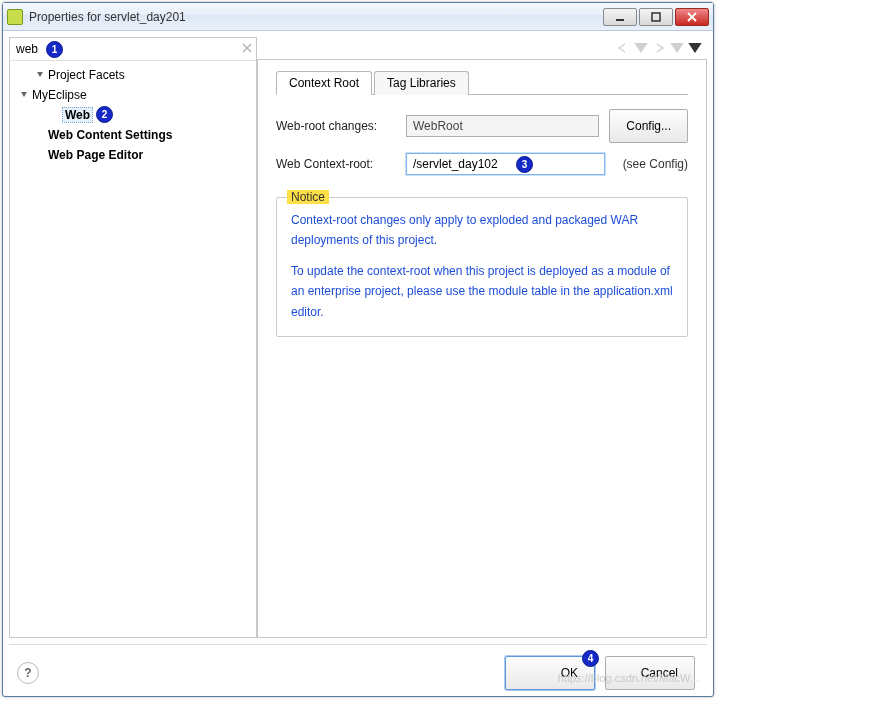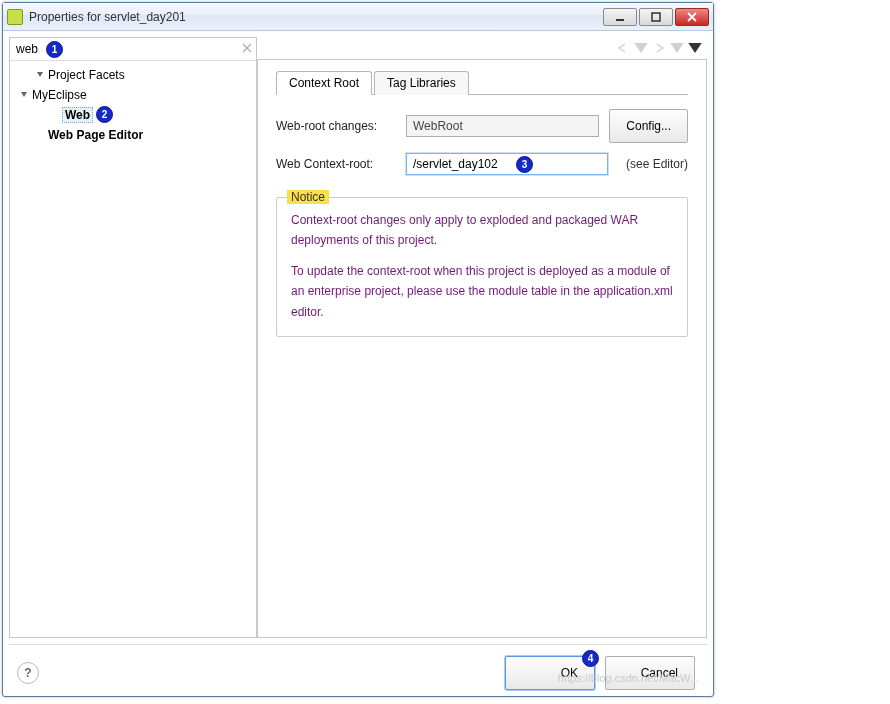--- a/index.html
+++ b/index.html
@@ -79,21 +79,21 @@
     background:linear-gradient(to bottom,#fdfdfd,#e9e9e9);
     cursor:pointer; display:inline-flex; align-items:center; justify-content:flex-end;
   }
   .fieldset {
     border:1px solid #ccc; border-radius:2px; padding:12px 14px 14px 14px; margin-top:12px;
     position:relative;
   }
   .fieldset .legend {
     position:absolute; top:-8px; left:10px; background:#fde047; padding:0 4px; color:#333;
   }
-  .notice-text { color:#701a75; line-height:1.7; }
+  .notice-text { color:#1d4ed8; line-height:1.7; }
   .see-notice { color:#333; margin-left:8px; }
   .bottom-bar {
     height:46px; border-top:1px solid #ddd; margin-top:6px; padding:10px 12px 0 8px;
     display:flex; align-items:center;
   }
   .help-btn {
     width:22px; height:22px; border:1px solid #bbb; border-radius:50%;
     display:flex; align-items:center; justify-content:center; color:#666; cursor:pointer;
     font-size:14px; font-weight:bold;
   }
@@ -163,20 +163,23 @@
                   <polygon points="1,1 7,1 4,6"></polygon>
                 </svg>
               </span>
             <span class="tree-label">MyEclipse</span>
           </div>
           <div class="tree-item rel" style="--indent:50px;">
             <span class="tree-label bold selected">Web</span>
             <span class="badge" style="left:84px; top:1px;">2</span>
           </div>
           <div class="tree-item" style="--indent:36px;">
+            <span class="tree-label bold">Web Content Settings</span>
+          </div>
+          <div class="tree-item" style="--indent:36px;">
             <span class="tree-label bold">Web Page Editor</span>
           </div>
         </div>
       </div>
 
       <div class="right-pane">
         <div class="right-toolbar">
           <span class="nav-btn disabled">
             <svg viewBox="0 0 14 10">
                 <path d="M9 1 L3 5 L9 9" fill="none" stroke="#7a7a7a" stroke-width="1.5"></path>
@@ -218,21 +221,21 @@
             <span class="form-label">Web-root changes:</span>
             <input class="text-field readonly" readonly="" value="WebRoot" style="">
             <button class="btn">
               <span>Config...</span>
             </button>
           </div>
 
           <div class="form-row rel">
             <span class="form-label">Web Context-root:</span>
             <input class="text-field focused" value="/servlet_day102" style="">
-            <span class="see-notice">(see Editor)</span>
+            <span class="see-notice">(see Config)</span>
             <span class="badge" style="left:240px; top:3px;">3</span>
           </div>
 
           <div class="fieldset">
             <span class="legend">Notice</span>
             <div class="notice-text">Context-root changes only apply to exploded and packaged WAR deployments of this project.</div>
             <div style="height:10px;"></div>
             <div class="notice-text">To update the context-root when this project is deployed as a module of an enterprise project, please use the module table in the application.xml editor.</div>
           </div>
         </div>

